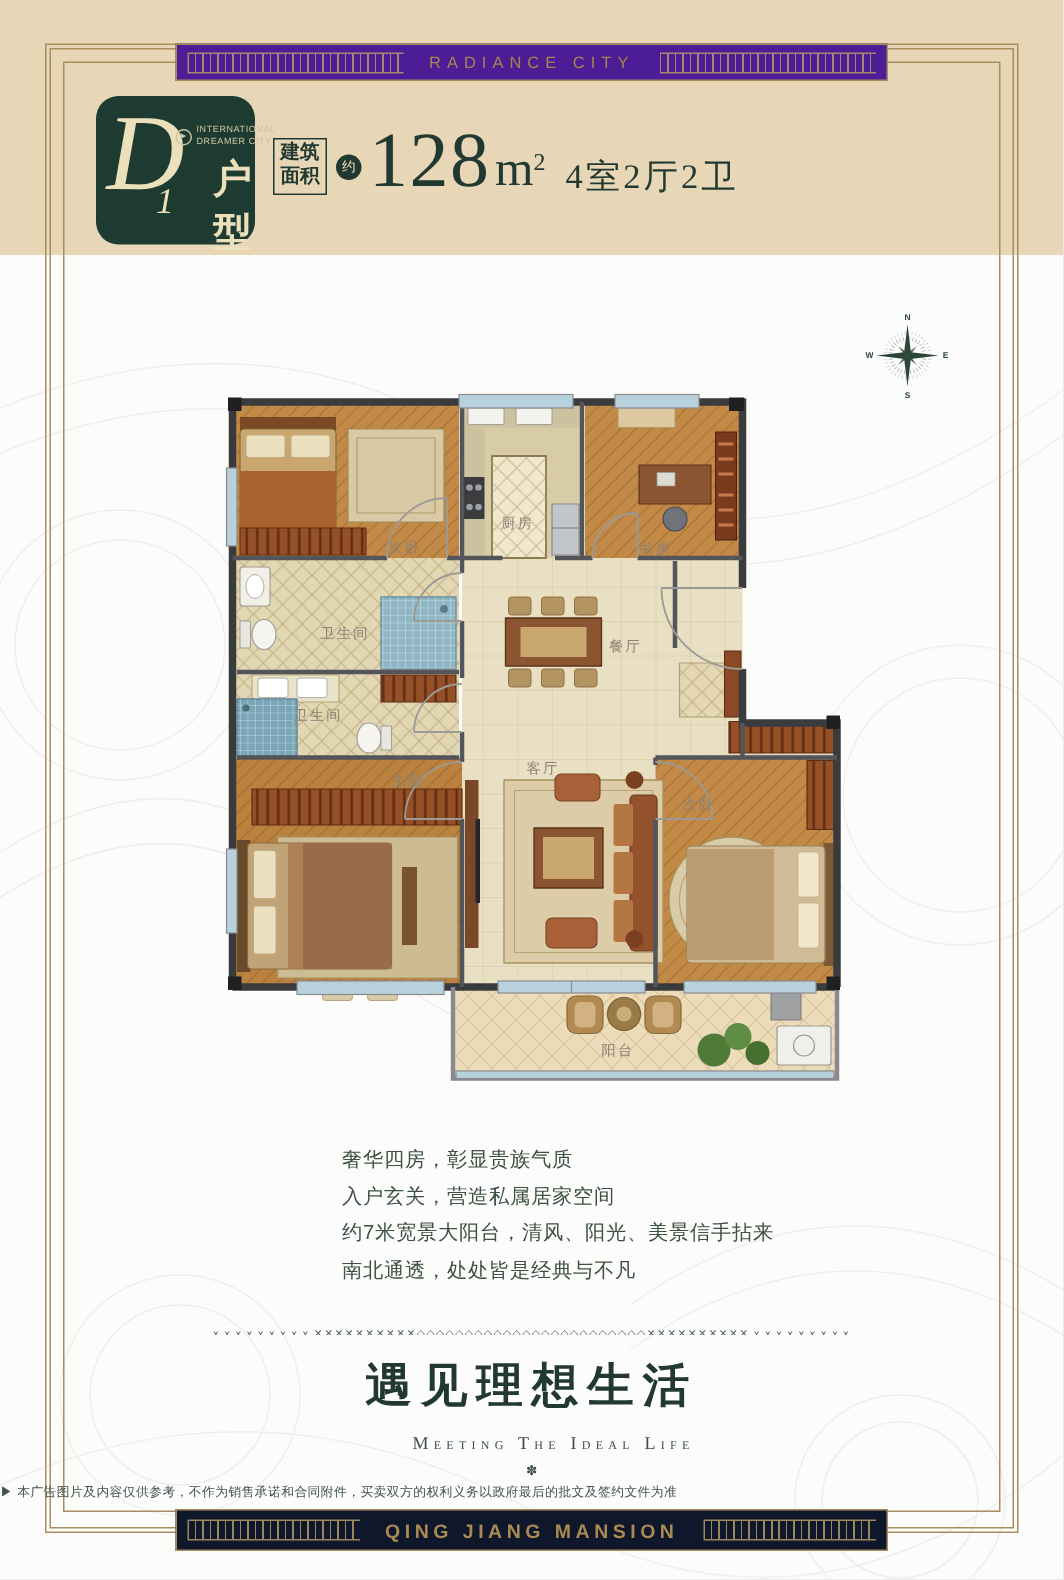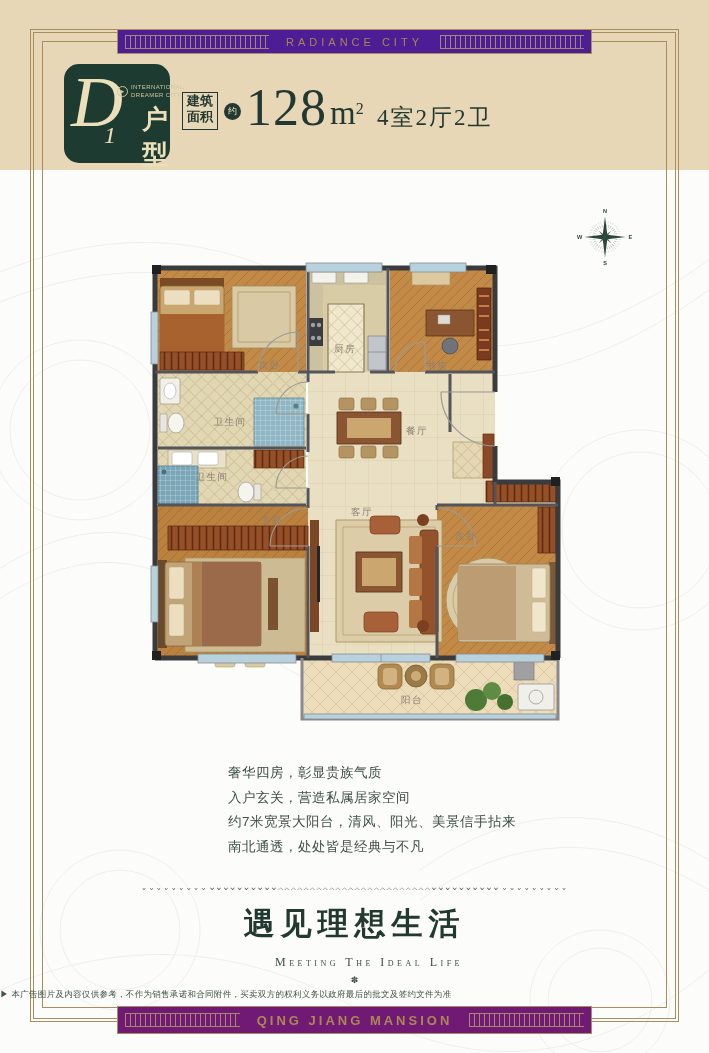--- a/index.html
+++ b/index.html
@@ -9,21 +9,21 @@
   .tan-band{position:absolute;left:0;top:0;right:0;height:170px;background:#e7d7b6;}
   .leafbg{position:absolute;left:0;top:170px;width:709px;height:883px;}
   
   .f-line{position:absolute;border:1px solid #a98d5e;pointer-events:none;}
   .f-outer{left:30px;top:29px;right:30px;bottom:31px;}
   .f-outer2{left:33px;top:32px;right:33px;bottom:34px;}
   .f-inner{left:42px;top:41px;right:42px;bottom:45px;}
   .strip{position:absolute;left:117px;right:117px;height:23px;border:1px solid #a98d5e;
          display:flex;align-items:center;}
   .strip-top{top:29px;background:#4c1d95;}
-  .strip-bottom{bottom:19px;height:26px;background:#701a75;}
+  .strip-bottom{bottom:19px;height:26px;background:#0f172a;}
   .strip .pat{flex:1;height:12px;margin:0 7px;border-top:1px solid #b59a68;border-bottom:1px solid #b59a68;
       background:repeating-linear-gradient(90deg,#b59a68 0 1px,rgba(0,0,0,0) 1px 5px);opacity:.85;}
   .strip-label{font-size:11px;letter-spacing:4px;color:#a8854f;padding:0 10px;white-space:nowrap;}
   .strip-bottom .strip-label{font-size:13px;font-weight:bold;color:#aa8952;letter-spacing:3px;}
   
   .badge{position:absolute;left:64px;top:64px;width:106px;height:99px;background:#1d3b31;border-radius:15px;}
   .badge-d{position:absolute;left:7px;top:2px;font:italic 72px "Liberation Serif",serif;color:#ece0ba;line-height:1;}
   .badge-num{position:absolute;left:40px;top:58px;font:italic 24px "Liberation Serif",serif;color:#ece0ba;}
   .badge-suffix{position:absolute;left:55px;top:38px;font-size:26px;color:#ece0ba;letter-spacing:2px;
       font-family:"Liberation Serif",serif;font-weight:bold;margin-left:23px;}

